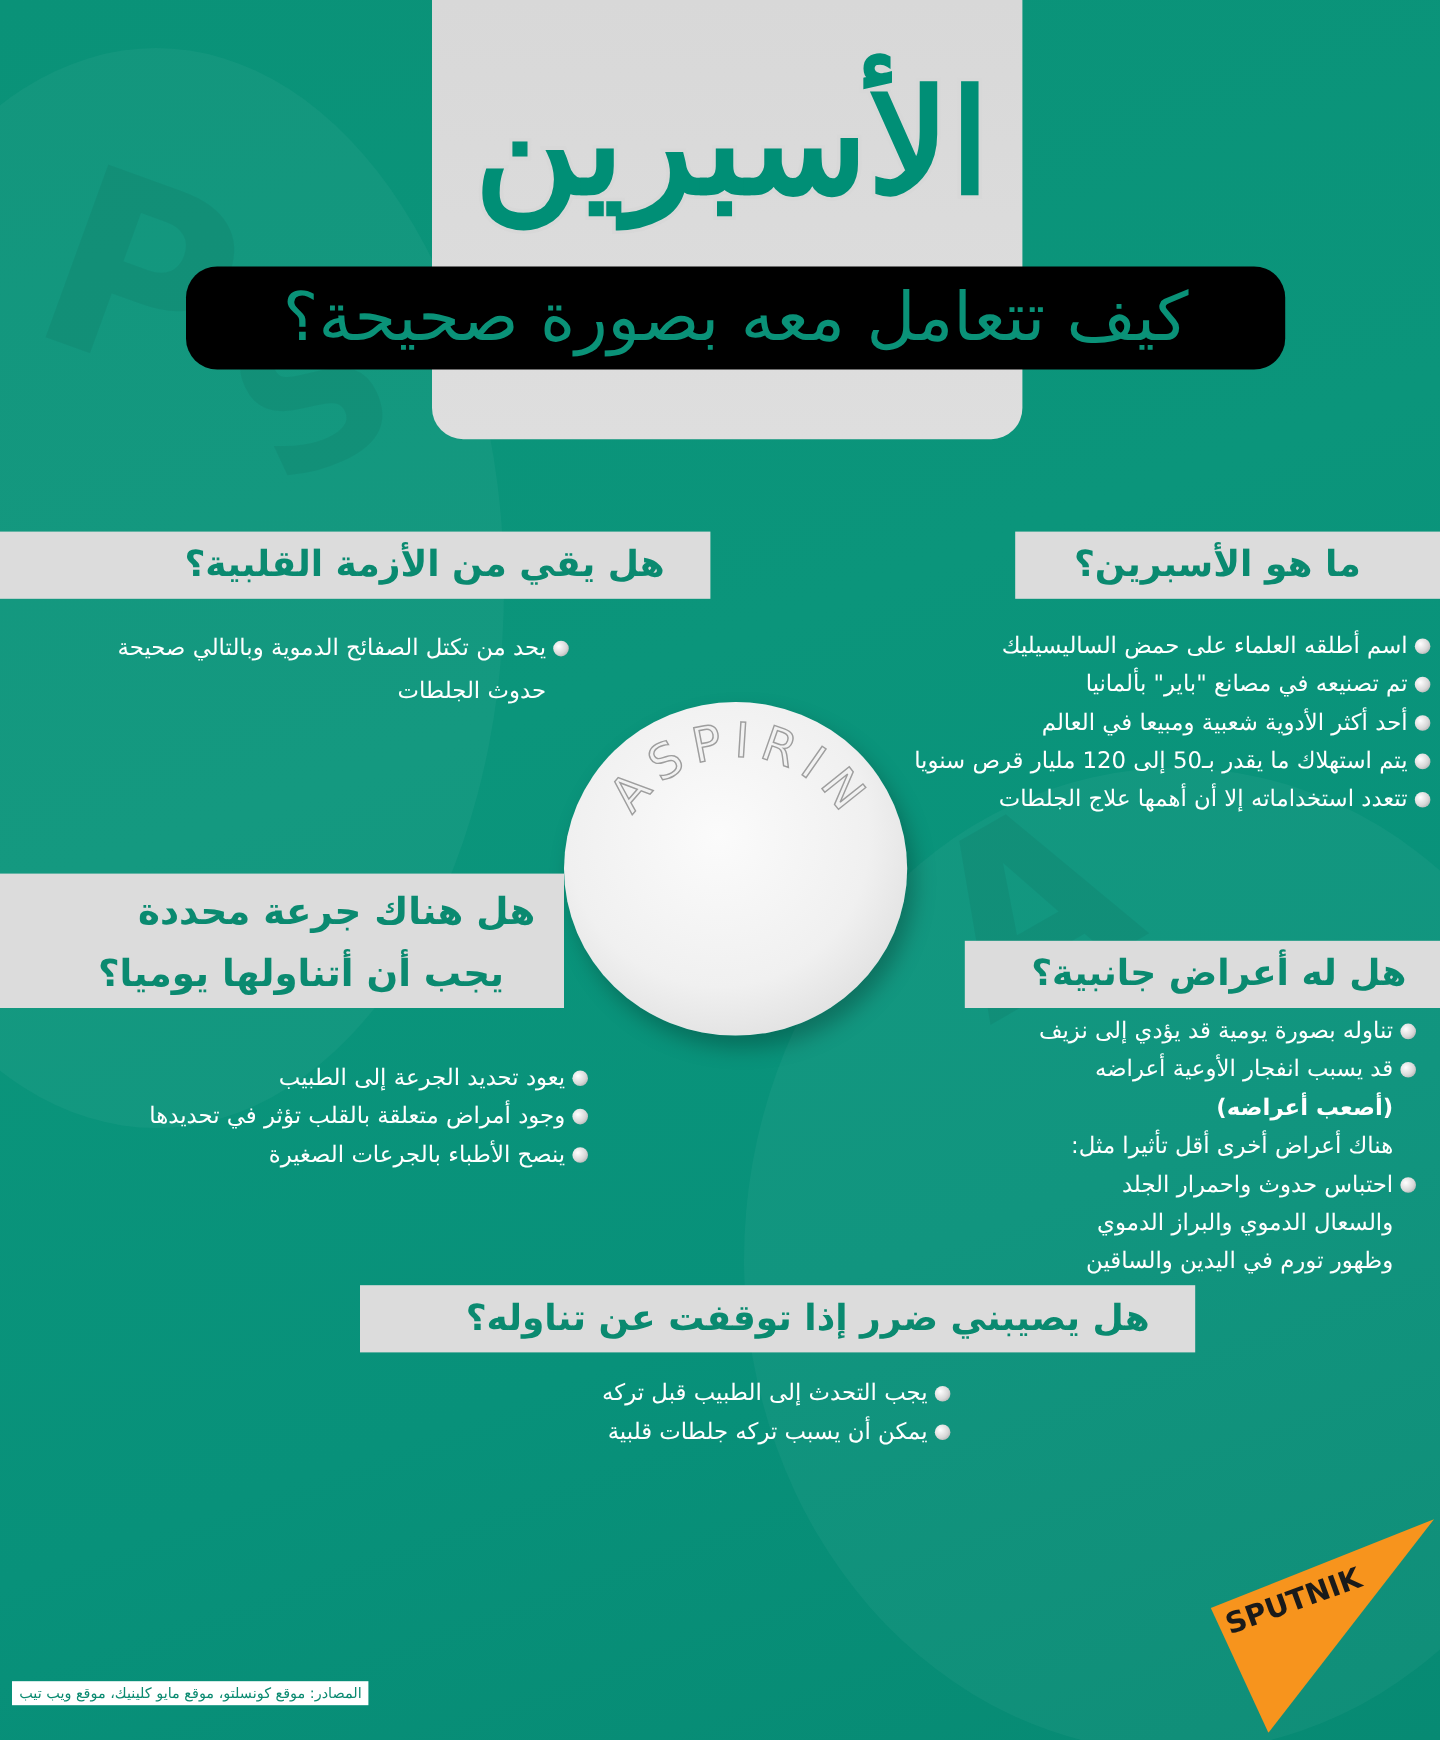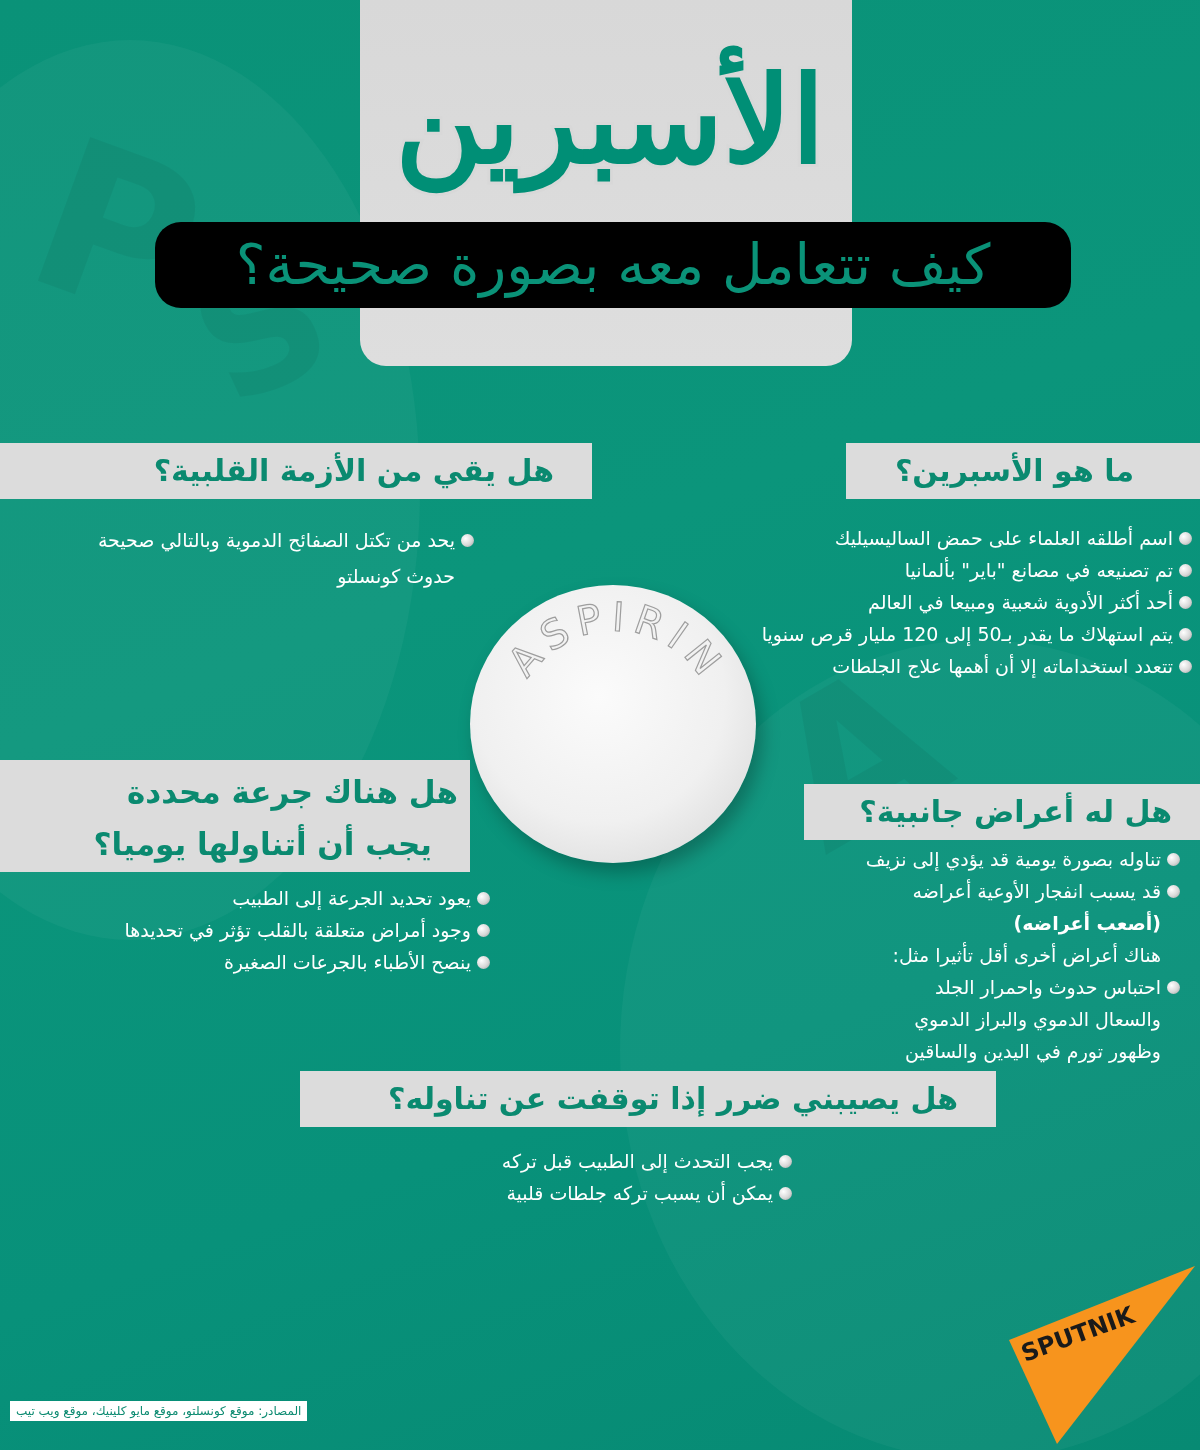--- a/index.html
+++ b/index.html
@@ -110,36 +110,36 @@
 
 <div class="section-head" style="left:0; top:443px; width:592px; height:56px; font-size:30px; line-height:56px; padding-right:38px;">
   <span>هل يقي من الأزمة القلبية؟</span>
 </div>
 <ul class="bullets" style="right:726px; top:524px;">
   <li>
       <span class="bullet-dot"></span>
       <span>يحد من تكتل الصفائح الدموية وبالتالي صحيحة</span>
     </li>
   <li class="plain-line" style="line-height:40px;">
-      <span>حدوث كونسلتو</span>
+      <span>حدوث الجلطات</span>
     </li>
 </ul>
 
 <div class="pill">
   <svg width="286" height="278" viewBox="0 0 286 278">
     <defs>
       <path id="arc" d="M 58 95 A 100 100 0 0 1 232 200"></path>
     </defs>
     <text font-family="DejaVu Sans, sans-serif" font-size="40" letter-spacing="8" fill="#f2f2f2" stroke="#9e9e9e" stroke-width="1.2">
       <textPath href="#arc">ASPIRIN</textPath>
     </text>
   </svg>
 </div>
 
-<div class="section-head" style="left:0; top:760px; width:470px; height:112px; font-size:31px; padding-right:12px; padding-top:6px;">
+<div class="section-head" style="left:0; top:728px; width:470px; height:112px; font-size:31px; padding-right:24px; padding-top:6px;">
   <div style="line-height:52px;">هل هناك جرعة محددة</div>
   <div style="line-height:52px; padding-right:26px;">يجب أن أتناولها يوميا؟</div>
 </div>
 <ul class="bullets" style="right:710px; top:882px;">
   <li>
       <span class="bullet-dot"></span>
       <span>يعود تحديد الجرعة إلى الطبيب</span>
     </li>
   <li>
       <span class="bullet-dot"></span>

